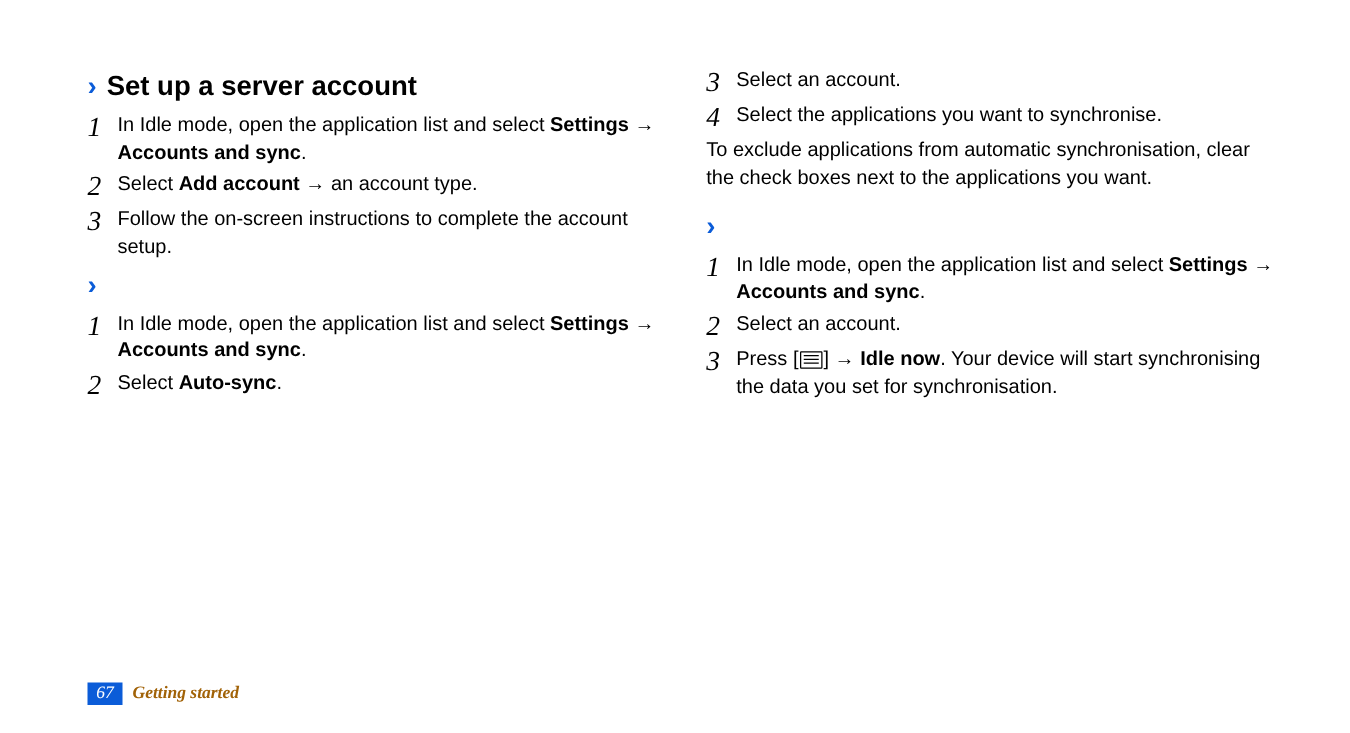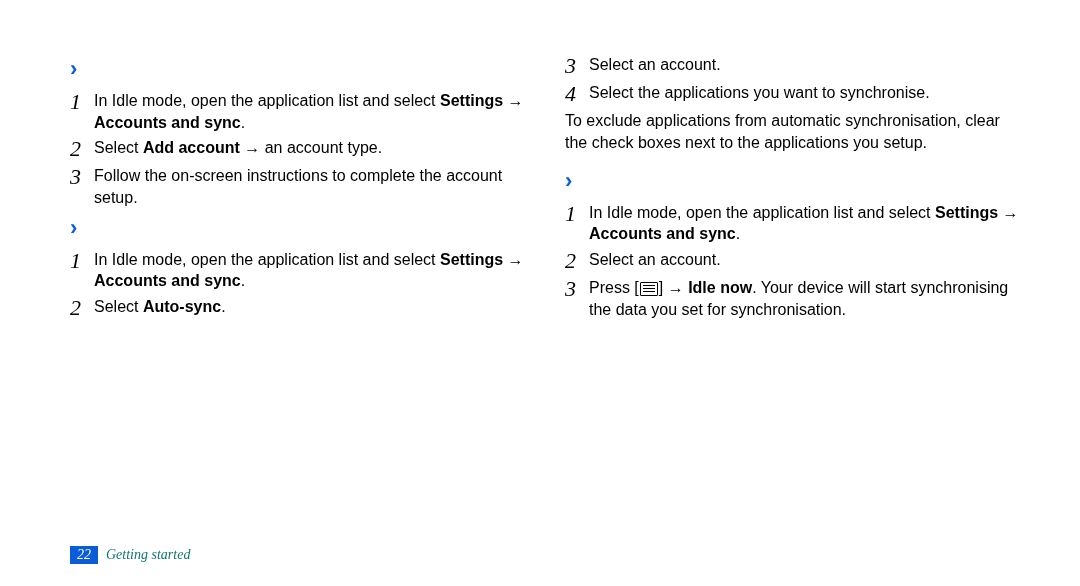--- a/index.html
+++ b/index.html
@@ -11,32 +11,33 @@
   .step{display:flex;margin:4px 0;align-items:flex-start;}
   .num{font-family:Georgia,"Times New Roman",serif;font-style:italic;font-size:22px;width:24px;flex-shrink:0;line-height:1.1;}
   .txt{font-size:16px;line-height:1.35;}
   .txt b{font-weight:700;}
   .note{font-size:16px;line-height:1.35;margin:4px 0 10px 24px;}
   .plain{font-size:16px;line-height:1.35;margin:4px 0 14px;}
   .menu-icon{display:inline-block;vertical-align:middle;width:16px;height:12px;border:1px solid #000;border-radius:1px;position:relative;margin:0 1px;}
   .menu-icon::before{content:"";position:absolute;left:2px;right:2px;top:2px;height:1px;background:#000;box-shadow:0 3px 0 #000,0 6px 0 #000;}
   .footer{position:absolute;left:70px;bottom:22px;display:flex;align-items:center;}
   .pg-badge{background:#0b5cd8;color:#fff;font-style:italic;font-family:Georgia,serif;font-size:14px;padding:1px 7px;margin-right:8px;}
-  .pg-label{font-style:italic;font-family:Georgia,serif;font-size:14px;color:#0f766e;}
+  .pg-label{font-style:italic;font-family:Georgia,serif;font-size:14px;color:#a16207;font-weight:bold;}
 </style>
 </head>
 <body>
 
 <div class="page">
   <div class="cols">
 
     <div class="col">
 
       <div class="section-title">
         <span class="chev">›</span>
+        <span>Set up a server account</span>
       </div>
       <div id="ls1">
           <div class="step">
             <div class="num">1</div>
             <div class="txt"><span>In Idle mode, open the application list and select </span><b>Settings → Accounts and sync</b><span>.</span></div>
           </div>
           <div class="step">
             <div class="num">2</div>
             <div class="txt"><span>Select </span><b>Add account</b><span> → an account type.</span></div>
           </div>
@@ -66,21 +67,21 @@
       <div id="rtop">
           <div class="step">
             <div class="num">3</div>
             <div class="txt"><span>Select an account.</span></div>
           </div>
           <div class="step">
             <div class="num">4</div>
             <div class="txt"><span>Select the applications you want to synchronise.</span></div>
           </div>
         </div>
-      <div class="plain">To exclude applications from automatic synchronisation, clear the check boxes next to the applications you setup.</div>
+      <div class="plain">To exclude applications from automatic synchronisation, clear the check boxes next to the applications you want.</div>
 
       <div class="section-title">
         <span class="chev">›</span>
       </div>
       <div id="rs3">
           <div class="step">
             <div class="num">1</div>
             <div class="txt"><span>In Idle mode, open the application list and select </span><b>Settings → Accounts and sync</b><span>.</span></div>
           </div>
           <div class="step">
@@ -90,16 +91,16 @@
           <div class="step">
             <div class="num">3</div>
             <div class="txt"><span>Press [</span><span class="menu-icon"></span><span>] → </span><b>Idle now</b><span>. Your device will start synchronising the data you set for synchronisation.</span></div>
           </div>
         </div>
     </div>
 
   </div>
 
   <div class="footer">
-    <span class="pg-badge">22</span>
+    <span class="pg-badge">67</span>
     <span class="pg-label">Getting started</span>
   </div>
 </div>
 
 </body></html>

